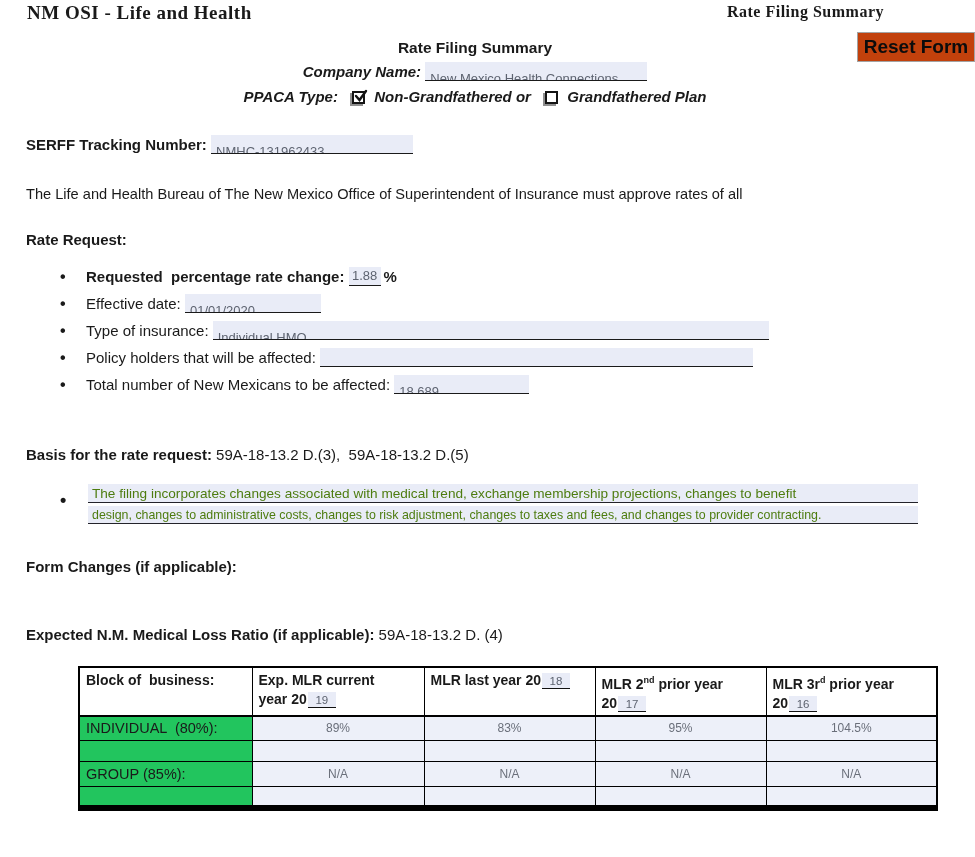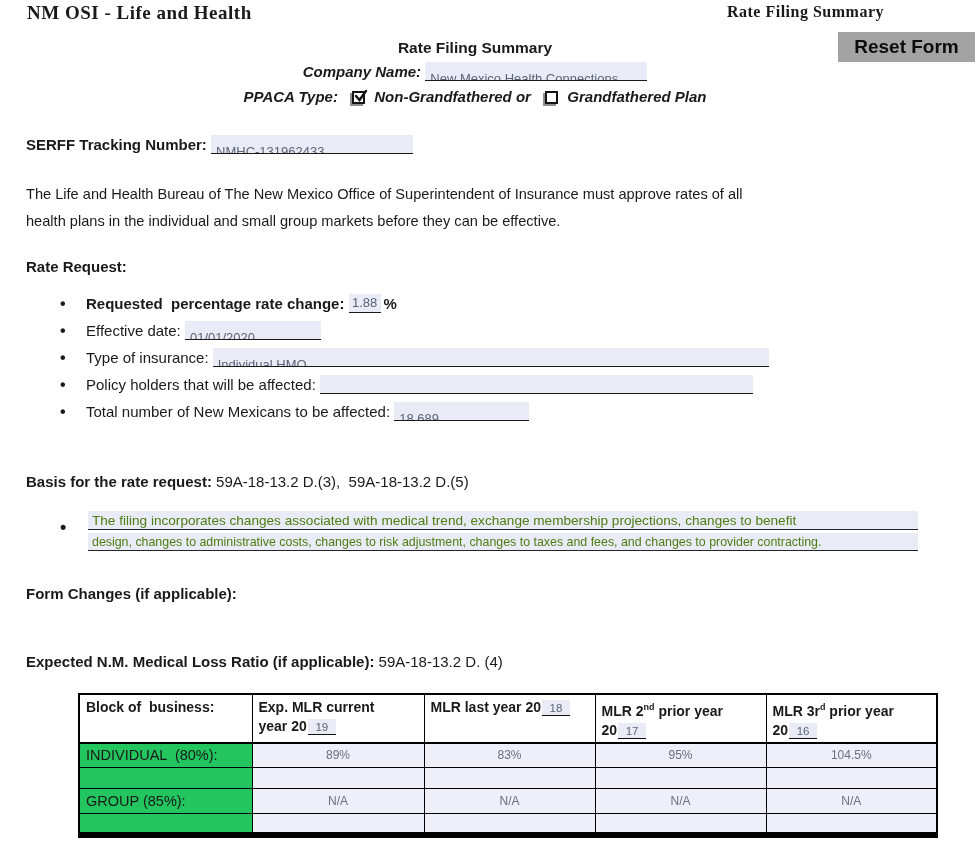--- a/index.html
+++ b/index.html
@@ -5,22 +5,22 @@
   * { margin:0; padding:0; box-sizing:border-box; }
   html,body { background:#fff; }
   .page{
     position:relative; width:975px; height:857px; background:#fff;
     font-family:"Liberation Sans", sans-serif; color:#1a1a1a; overflow:hidden;
   }
   
   .brand{ position:absolute; left:27px; top:2px; font-family:cursive; font-size:19px; font-weight:700; letter-spacing:.5px; }
   .corner-title{ position:absolute; right:91px; top:3px; font-family:cursive; font-size:16px; font-weight:700; letter-spacing:.5px; }
   .reset-btn{
-    position:absolute; right:0; top:32px; width:137px; height:30px;
-    background:#a3a3a3; border:1px solid #a3a3a3;
+    position:absolute; right:0; top:32px; width:118px; height:30px;
+    background:#c2410c; border:1px solid #a3a3a3;
     font-family:"Liberation Sans", sans-serif; font-size:19px; font-weight:700; color:#0c0c0c;
     text-align:center; line-height:26px; cursor:pointer;
   }
   
   .center-block{ padding-top:39px; width:950px; text-align:center; }
   .doc-title{ font-size:15.5px; font-weight:700; }
   .company-line{ margin-top:5px; font-size:15px; }
   .ppaca-line{ margin-top:7px; font-size:15px; }
   .bi{ font-weight:700; font-style:italic; }
   
@@ -111,21 +111,20 @@
     </div>
   </div>
 
   <div class="serff-line">
     <span>SERFF Tracking Number:</span>
     <span class="field w202">NMHC-131962433</span>
   </div>
 
   <p class="intro">
     <span>The Life and Health Bureau of The New Mexico Office of Superintendent of Insurance must approve rates of all</span><br>
-    <span>health plans in the individual and small group markets before they can be effective.</span>
   </p>
 
   <div class="section-head">Rate Request:</div>
 
   <div class="bullets">
     <div class="bullet-row">
       <span class="blabel-b keep-space">Requested  percentage rate change: </span><span class="field w32">1.88</span><span class="suffix-b">%</span>
     </div>
     <div class="bullet-row">
       <span class="keep-space">Effective date: </span><span class="field w136">01/01/2020</span>

